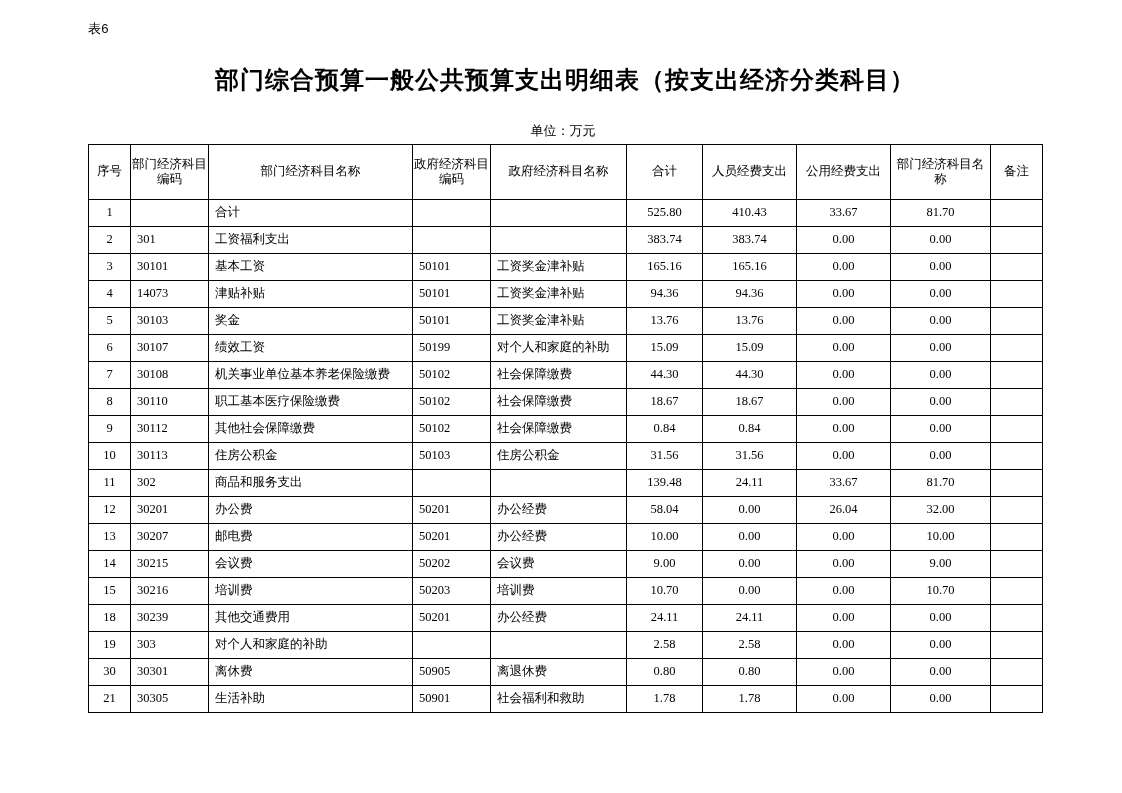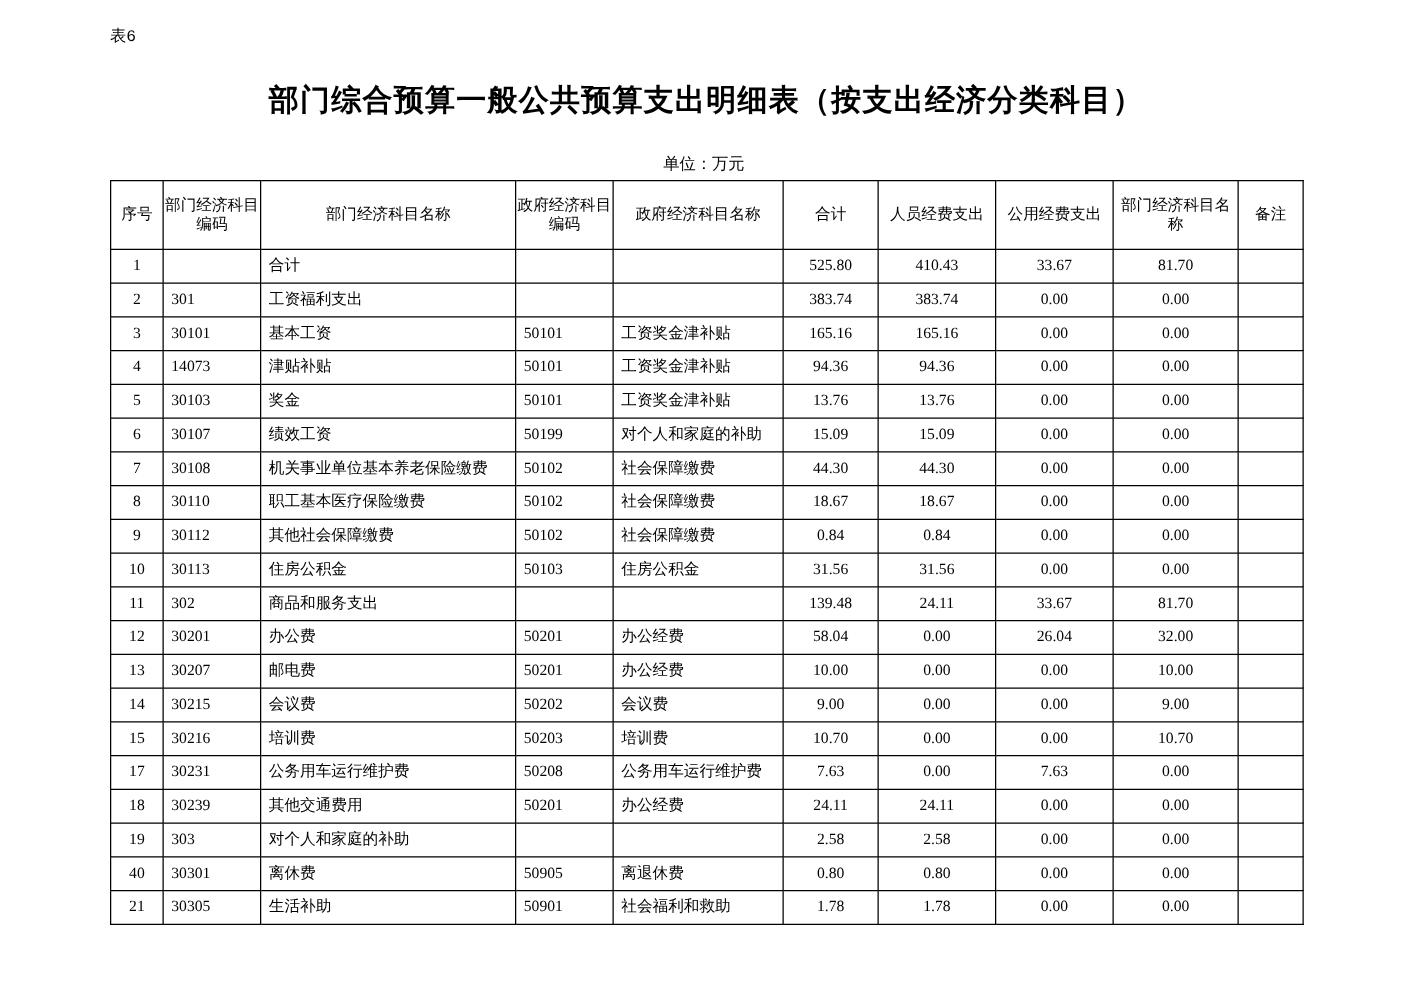--- a/index.html
+++ b/index.html
@@ -289,32 +289,20 @@
           <td class="c-left">培训费</td>
           <td class="c-left">50203</td>
           <td class="c-left">培训费</td>
           <td class="num">10.70</td>
           <td class="num">0.00</td>
           <td class="num">0.00</td>
           <td class="num">10.70</td>
           <td class="c-center"></td>
         </tr>
         <tr>
-          <td class="c-center">17</td>
-          <td class="c-left">30231</td>
-          <td class="c-left">公务用车运行维护费</td>
-          <td class="c-left">50208</td>
-          <td class="c-left">公务用车运行维护费</td>
-          <td class="num">7.63</td>
-          <td class="num">0.00</td>
-          <td class="num">7.63</td>
-          <td class="num">0.00</td>
-          <td class="c-center"></td>
-        </tr>
-        <tr>
           <td class="c-center">18</td>
           <td class="c-left">30239</td>
           <td class="c-left">其他交通费用</td>
           <td class="c-left">50201</td>
           <td class="c-left">办公经费</td>
           <td class="num">24.11</td>
           <td class="num">24.11</td>
           <td class="num">0.00</td>
           <td class="num">0.00</td>
           <td class="c-center"></td>
@@ -325,21 +313,21 @@
           <td class="c-left">对个人和家庭的补助</td>
           <td class="c-left"></td>
           <td class="c-left"></td>
           <td class="num">2.58</td>
           <td class="num">2.58</td>
           <td class="num">0.00</td>
           <td class="num">0.00</td>
           <td class="c-center"></td>
         </tr>
         <tr>
-          <td class="c-center">40</td>
+          <td class="c-center">30</td>
           <td class="c-left">30301</td>
           <td class="c-left">离休费</td>
           <td class="c-left">50905</td>
           <td class="c-left">离退休费</td>
           <td class="num">0.80</td>
           <td class="num">0.80</td>
           <td class="num">0.00</td>
           <td class="num">0.00</td>
           <td class="c-center"></td>
         </tr>

